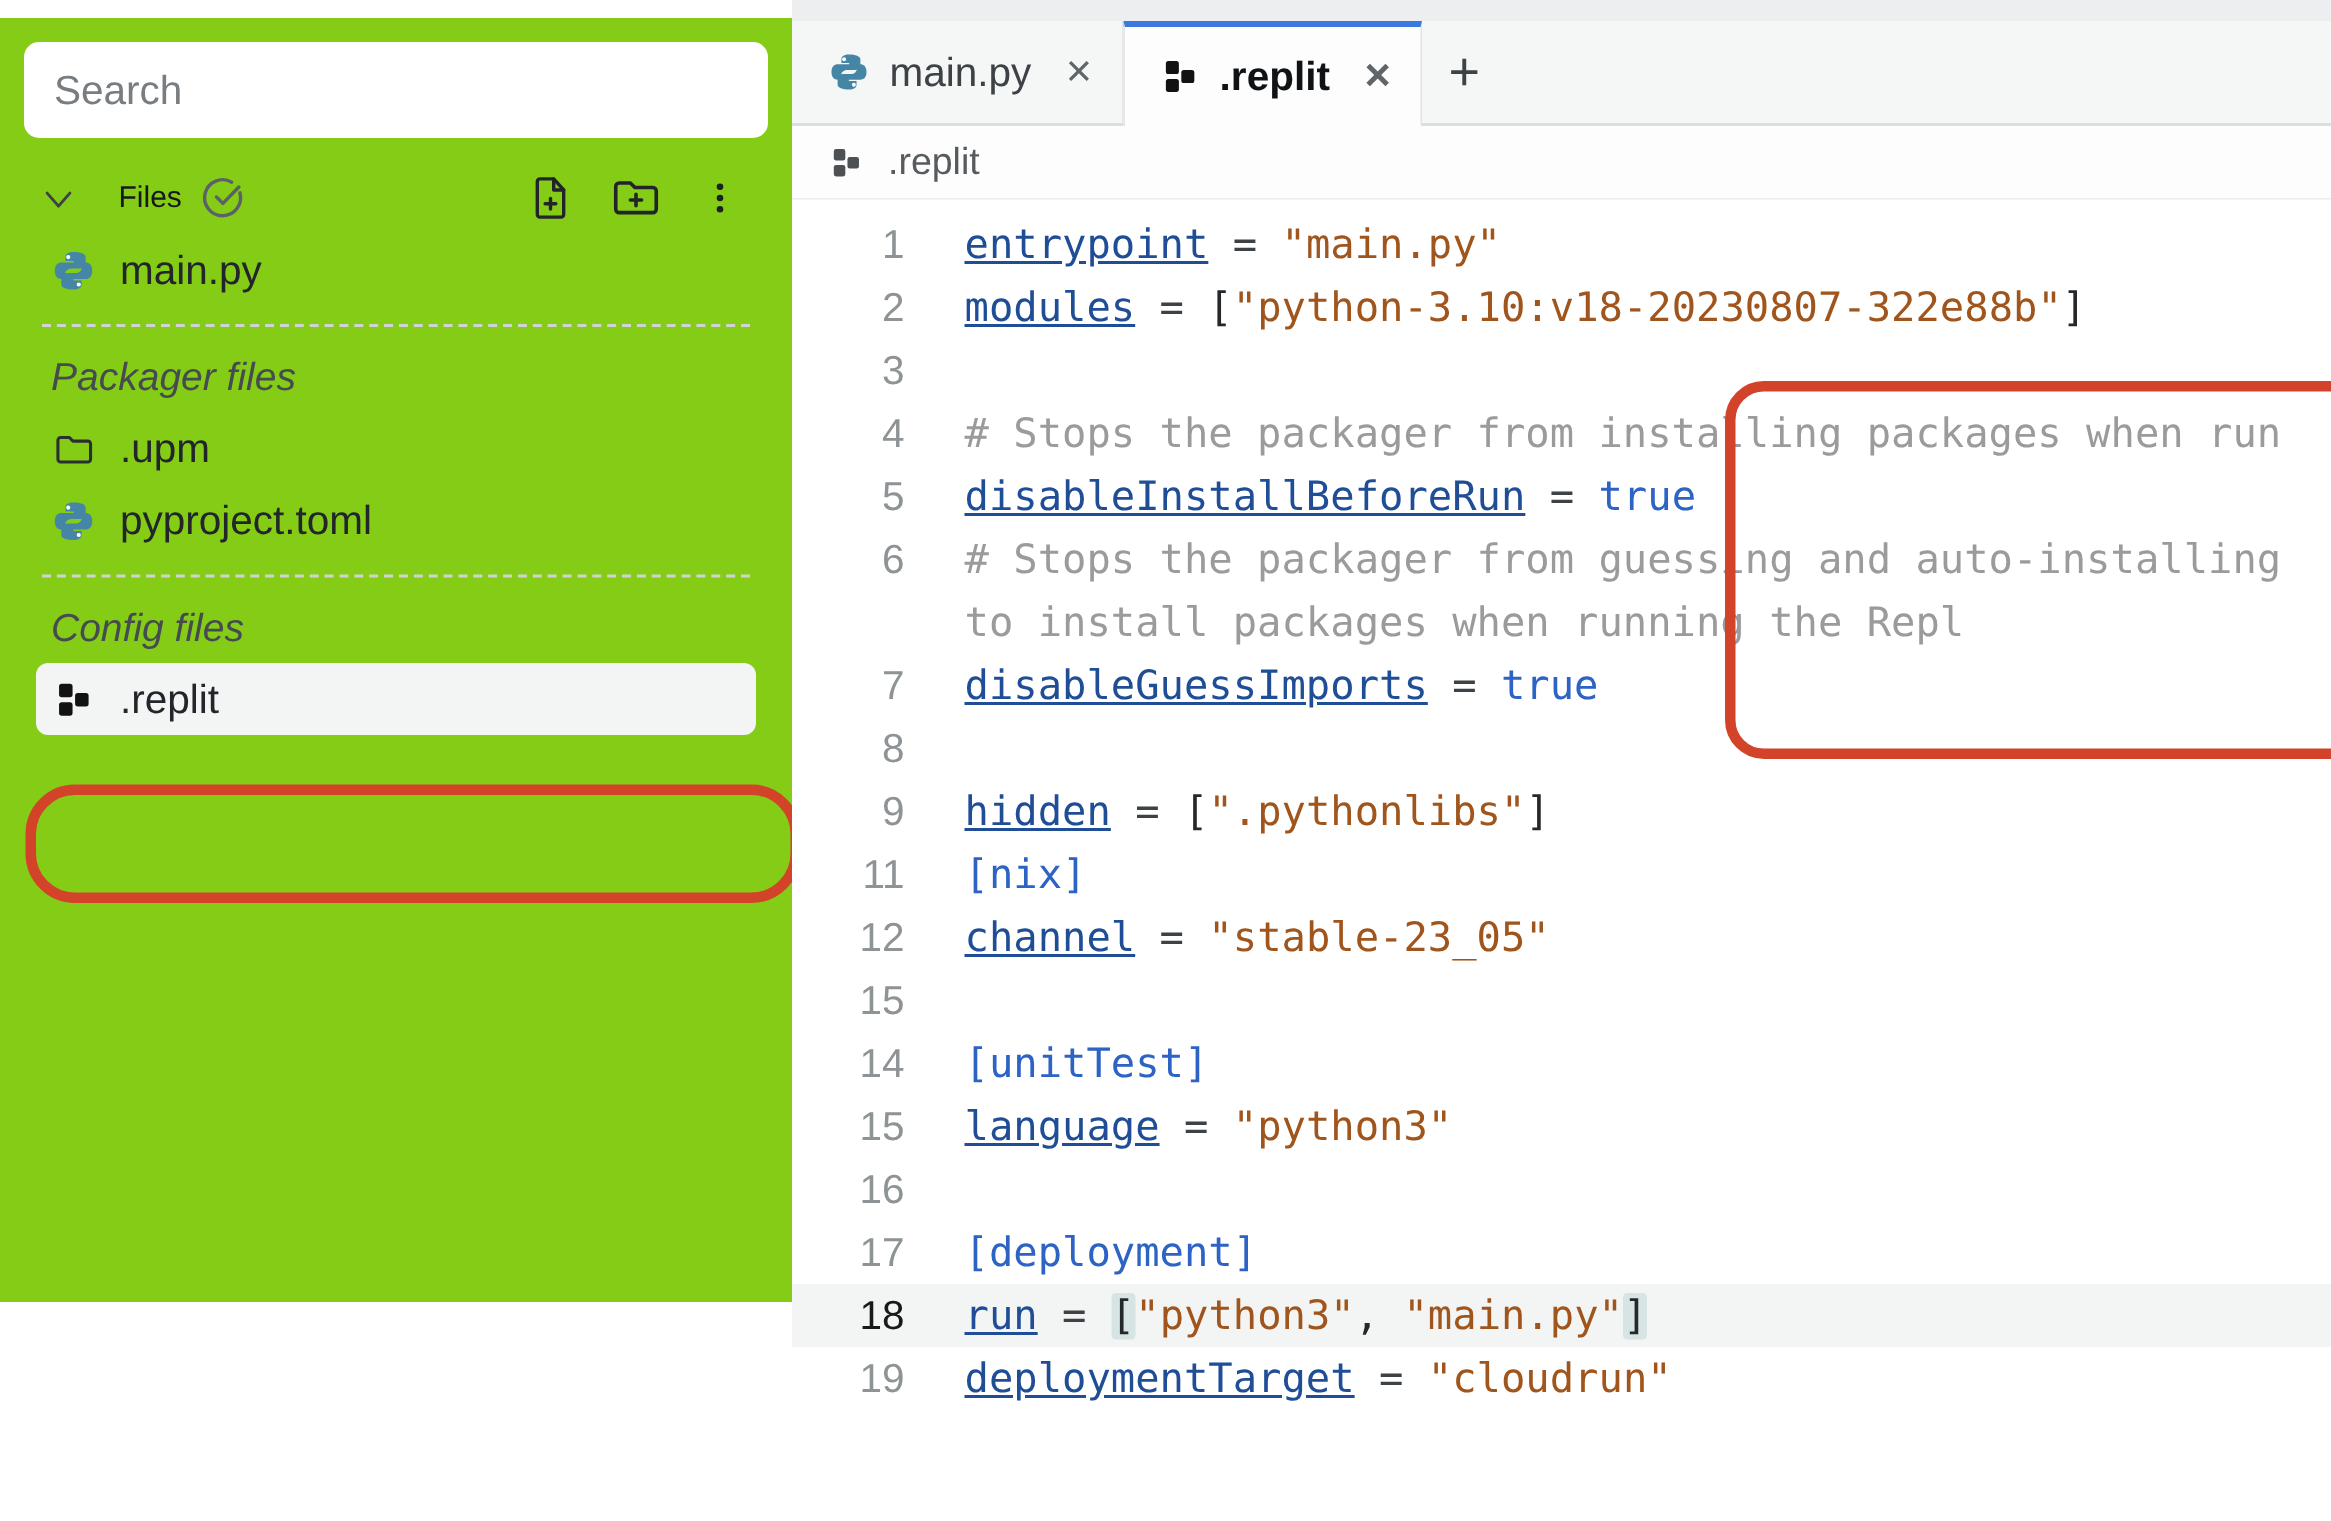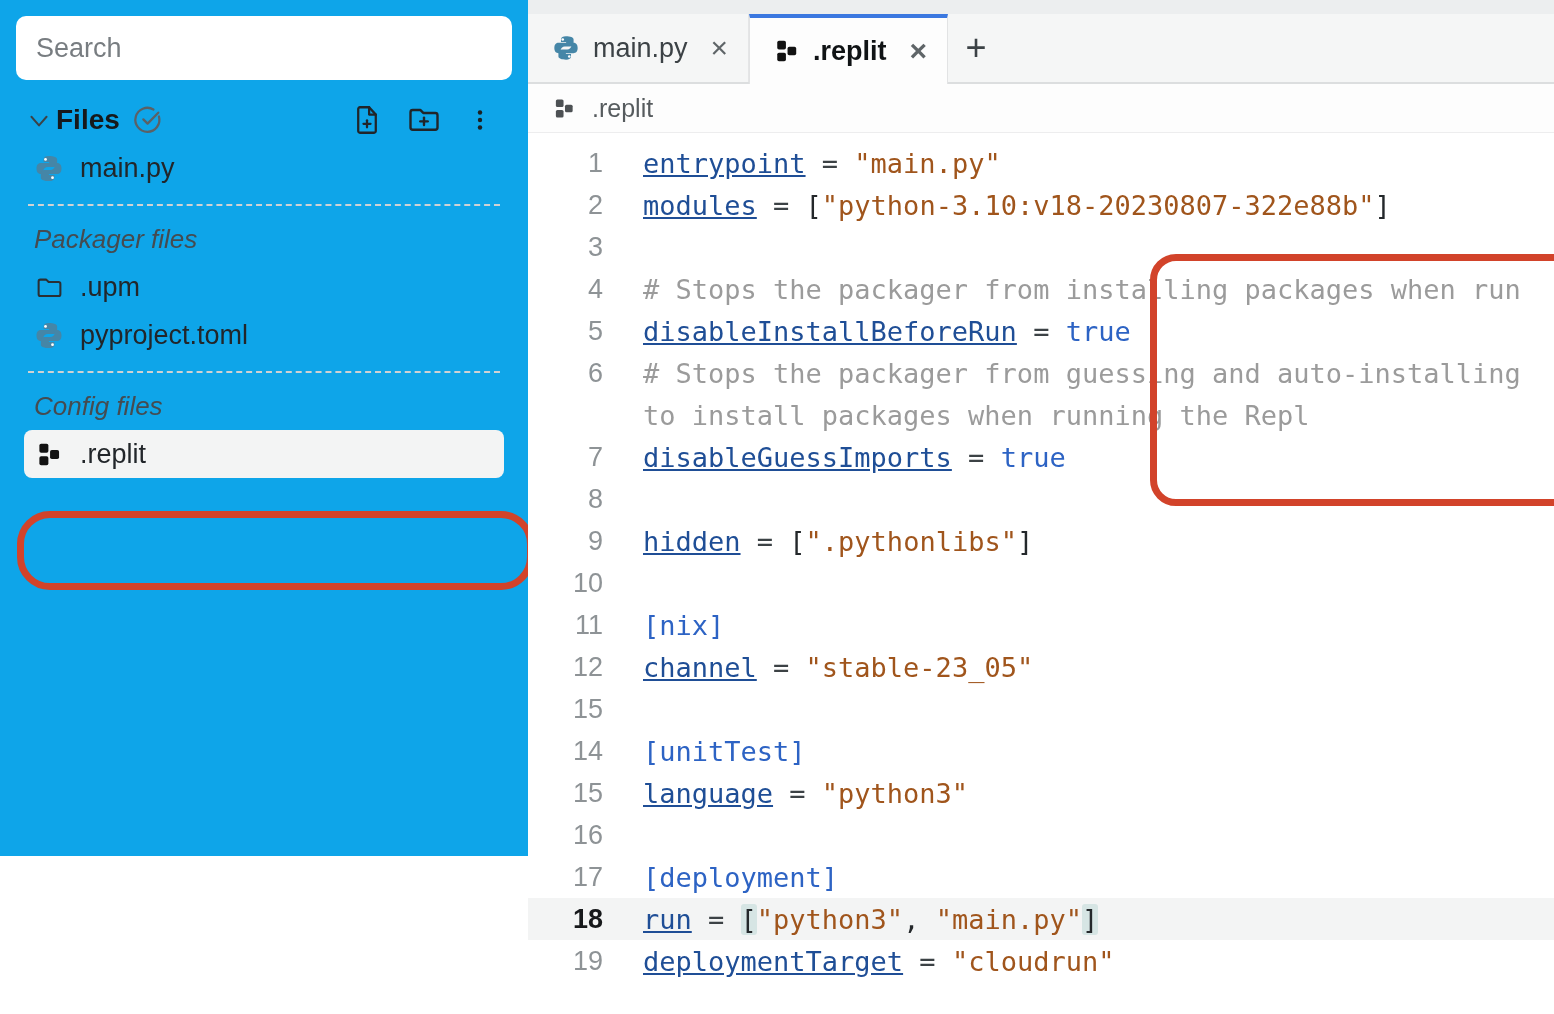--- a/index.html
+++ b/index.html
@@ -1,26 +1,26 @@
 <!DOCTYPE html>
 <html style="--accent: #3b78e0; --c-key: #1f4e96; --c-val: #2d63c4; --c-str: #a0551c; --c-com: #9b9b9b;"><head>
 <meta charset="utf-8">
 <style>
   html,body{margin:0;padding:0;background:#fff;font-family:"Liberation Sans",sans-serif;
     -webkit-font-smoothing:antialiased;}
   #app{position:relative;width:1554px;height:1014px;overflow:hidden;background:#fff;}
 
   
-  #sidebar{position:absolute;left:0;top:0;width:528px;height:856px;background:#0ea5e9;overflow:hidden;}
+  #sidebar{position:absolute;left:0;top:12px;width:528px;height:856px;background:#84cc16;overflow:hidden;}
   #search{display:block;box-sizing:border-box;width:496px;height:64px;margin:16px;border:none;
     border-radius:10px;background:#fff;padding:0 20px;font-size:27px;color:#333;outline:none;
     font-family:"Liberation Sans",sans-serif;}
   #search::placeholder{color:#787d81;}
   #files-header{display:flex;align-items:center;height:48px;margin-top:6px;padding:0 36px 0 26px;}
-  #files-header .lbl{font-size:28px;font-weight:700;color:#16191b;margin:0 12px 0 4px;}
+  #files-header .lbl{font-size:20px;font-weight:400;color:#16191b;margin:0 12px 0 27px;}
   #files-header .spacer{flex:1;}
   .hicon{display:flex;align-items:center;justify-content:center;cursor:pointer;}
   .section-label{padding-left:34px;margin:18px 0 8px;font-size:26px;color:#454b50;font-style:italic;}
   .file-row{display:flex;align-items:center;gap:16px;height:48px;padding-left:34px;font-size:27px;
     color:#22262a;cursor:pointer;}
   .file-row .ficon{width:30px;display:flex;justify-content:center;}
   .file-row.selected{background:#f3f4f4;border-radius:8px;margin:0 24px;padding-left:10px;}
   .divider{border-top:2px dashed #d0d2d3;margin:12px 28px;}
   #sidebar-scroll-thumb{position:absolute;left:519px;top:857px;width:6px;height:50px;background:#b4b7b8;border-radius:3px;}
 
@@ -36,21 +36,21 @@
   #new-tab{display:flex;align-items:center;justify-content:center;width:56px;font-size:36px;
     color:#3c4246;cursor:pointer;font-weight:400;}
   #breadcrumb{display:flex;align-items:center;gap:16px;height:48px;padding-left:25px;background:#fdfdfd;
     border-bottom:1px solid #ededee;font-size:25px;color:#565b5e;}
 
   
   #code{padding-top:9px;position:relative;}
   .crow{display:flex;align-items:center;height:42px;white-space:pre;overflow:hidden;}
   .crow.active{background:#f3f4f4;}
   .ln{flex:0 0 75px;text-align:right;font-size:27px;color:#8e9396;user-select:none;}
-  .crow.active .ln{color:#17191b;font-weight:700;}
+  .crow.active .ln{color:#17191b;font-weight:400;}
   .ctext{margin-left:40px;font-family:"DejaVu Sans Mono","Liberation Mono",monospace;font-size:27px;color:#24282b;}
   .tok-key{color:var(--c-key);text-decoration:underline;}
   .tok-val{color:var(--c-val);}
   .tok-str{color:var(--c-str);}
   .tok-comment{color:var(--c-com);}
   .tok-op{color:#3c4245;}
   .tok-punc{color:#24282b;}
   .bracket-hl{background:#d6e5e4;border-radius:3px;}
 
   
@@ -196,21 +196,20 @@
         <div class="crow"><div class="ln">1</div><div class="ctext"><span class="tok-key">entrypoint</span><span class="tok-op"> = </span><span class="tok-str">"main.py"</span></div></div>
         <div class="crow"><div class="ln">2</div><div class="ctext"><span class="tok-key">modules</span><span class="tok-op"> = </span><span class="tok-punc">[</span><span class="tok-str">"python-3.10:v18-20230807-322e88b"</span><span class="tok-punc">]</span></div></div>
         <div class="crow"><div class="ln">3</div><div class="ctext"></div></div>
         <div class="crow"><div class="ln">4</div><div class="ctext"><span class="tok-comment"># Stops the packager from installing packages when run</span></div></div>
         <div class="crow"><div class="ln">5</div><div class="ctext"><span class="tok-key">disableInstallBeforeRun</span><span class="tok-op"> = </span><span class="tok-val">true</span></div></div>
         <div class="crow"><div class="ln">6</div><div class="ctext"><span class="tok-comment"># Stops the packager from guessing and auto-installing</span></div></div>
         <div class="crow"><div class="ln"></div><div class="ctext"><span class="tok-comment">to install packages when running the Repl</span></div></div>
         <div class="crow"><div class="ln">7</div><div class="ctext"><span class="tok-key">disableGuessImports</span><span class="tok-op"> = </span><span class="tok-val">true</span></div></div>
         <div class="crow"><div class="ln">8</div><div class="ctext"></div></div>
         <div class="crow"><div class="ln">9</div><div class="ctext"><span class="tok-key">hidden</span><span class="tok-op"> = </span><span class="tok-punc">[</span><span class="tok-str">".pythonlibs"</span><span class="tok-punc">]</span></div></div>
-        <div class="crow"><div class="ln">10</div><div class="ctext"></div></div>
         <div class="crow"><div class="ln">11</div><div class="ctext"><span class="tok-val">[nix]</span></div></div>
         <div class="crow"><div class="ln">12</div><div class="ctext"><span class="tok-key">channel</span><span class="tok-op"> = </span><span class="tok-str">"stable-23_05"</span></div></div>
         <div class="crow"><div class="ln">15</div><div class="ctext"></div></div>
         <div class="crow"><div class="ln">14</div><div class="ctext"><span class="tok-val">[unitTest]</span></div></div>
         <div class="crow"><div class="ln">15</div><div class="ctext"><span class="tok-key">language</span><span class="tok-op"> = </span><span class="tok-str">"python3"</span></div></div>
         <div class="crow"><div class="ln">16</div><div class="ctext"></div></div>
         <div class="crow"><div class="ln">17</div><div class="ctext"><span class="tok-val">[deployment]</span></div></div>
         <div class="crow active"><div class="ln">18</div><div class="ctext"><span class="tok-key">run</span><span class="tok-op"> = </span><span class="tok-punc bracket-hl">[</span><span class="tok-str">"python3"</span><span class="tok-punc">, </span><span class="tok-str">"main.py"</span><span class="tok-punc bracket-hl">]</span></div></div>
         <div class="crow"><div class="ln">19</div><div class="ctext"><span class="tok-key">deploymentTarget</span><span class="tok-op"> = </span><span class="tok-str">"cloudrun"</span></div></div>
       </div>

